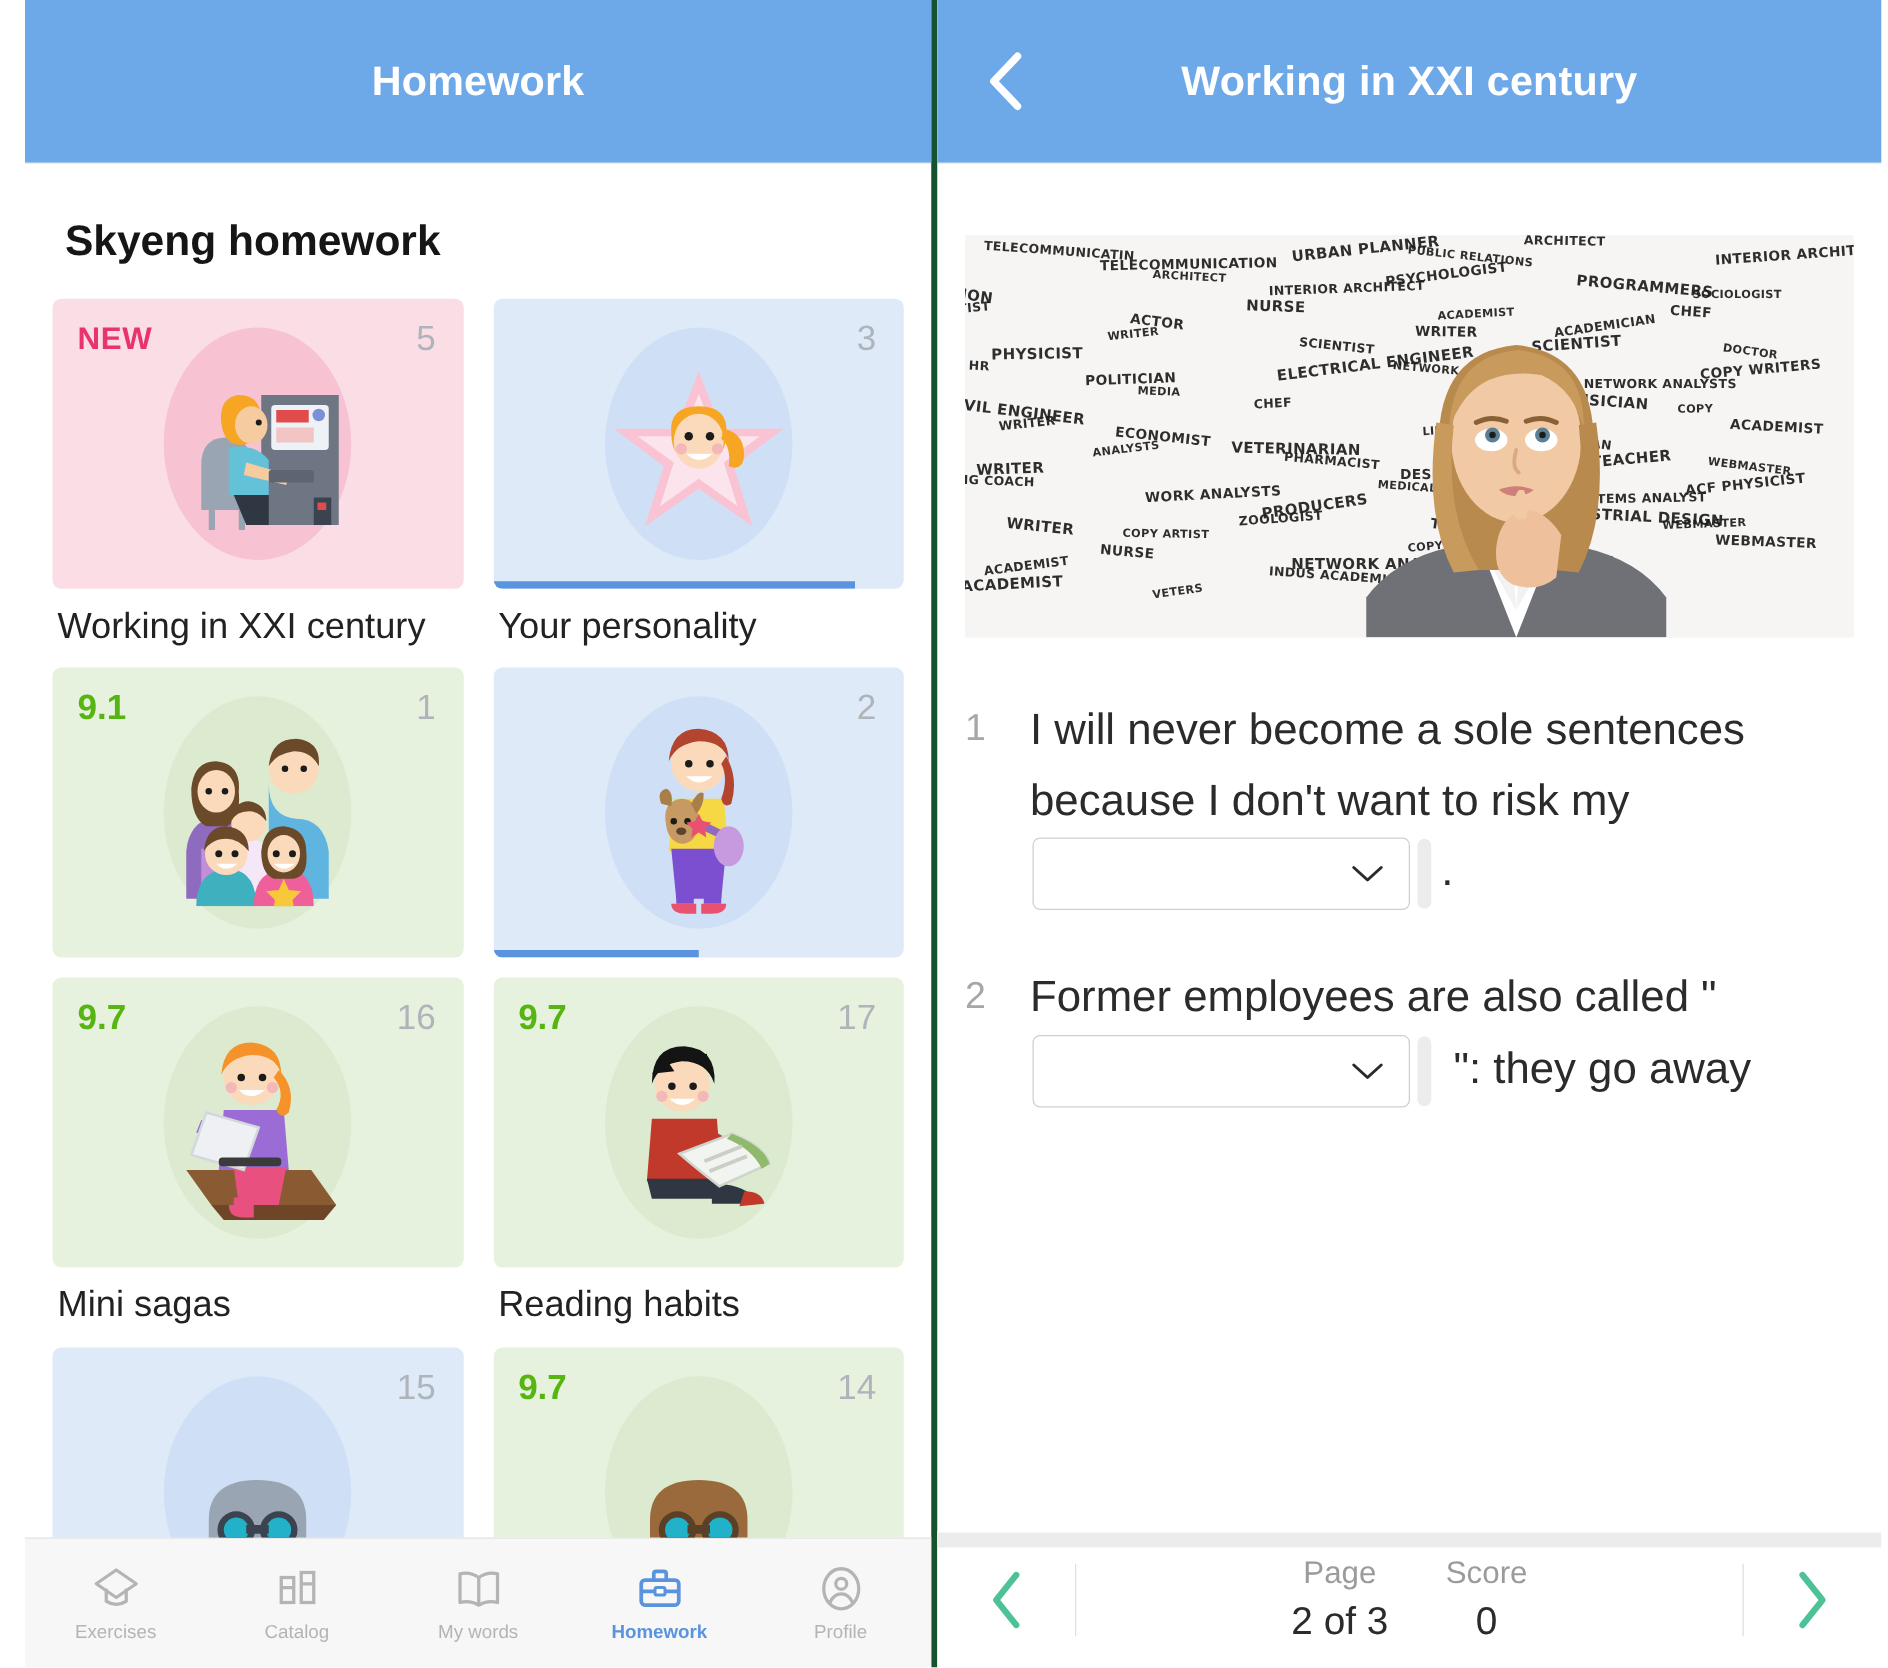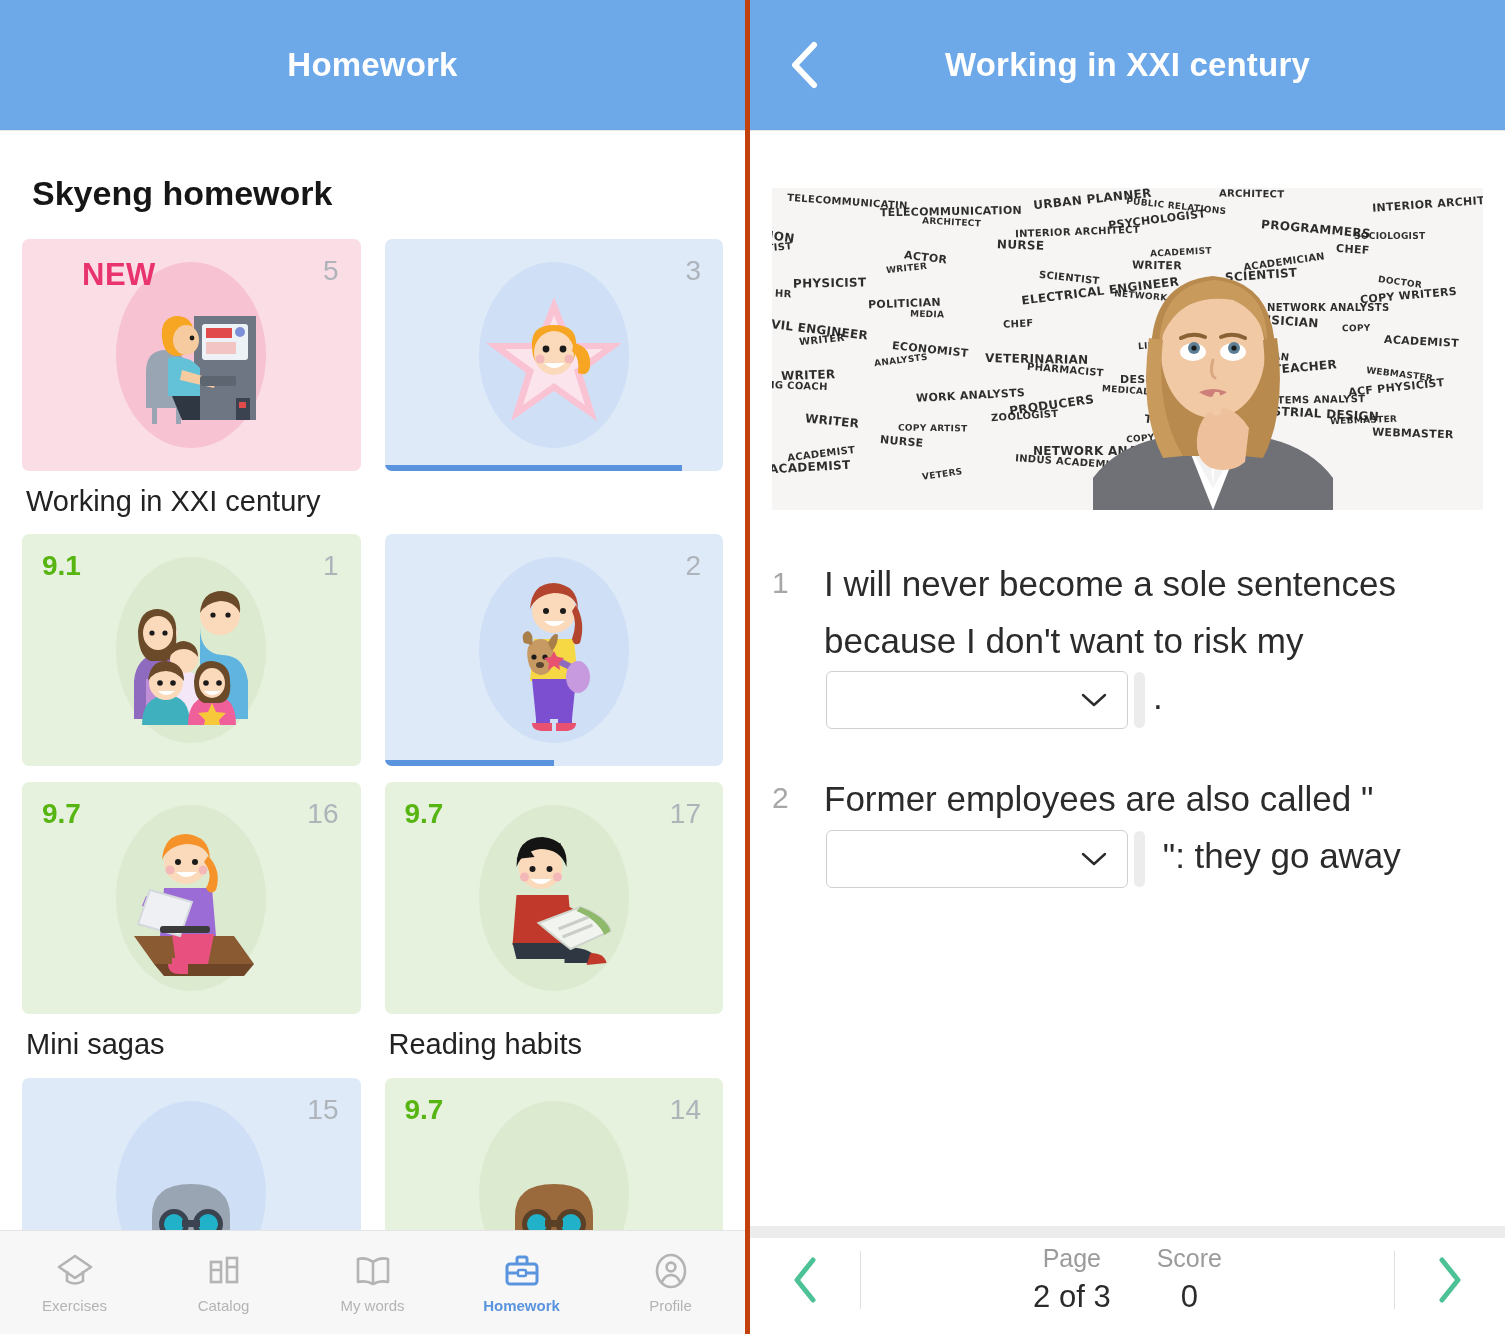--- a/index.html
+++ b/index.html
@@ -10,21 +10,22 @@
     overflow: hidden;
   }
   .screen { display: flex; width: 1510px; height: 1334px; background:#fff; }
 
   
   .panel-left {
     width: 750px; height: 1334px;
     position: relative;
     background: #fff;
     display: flex; flex-direction: column;
-    border-right: 5px solid #c2410c;
+    border-right: 5px solid #14532d;
+    padding-left: 20px;
   }
   .appbar {
     height: 130px; flex: 0 0 130px;
     background: #6da8e8;
     display: flex; align-items: center; justify-content: center;
     position: relative;
     box-shadow: 0 1px 0 rgba(0,0,0,0.10);
   }
   .appbar-title {
     color: #ffffff; font-size: 33px; font-weight: bold;
@@ -55,21 +56,21 @@
     overflow: hidden;
     display: flex; align-items: center; justify-content: center;
     cursor: pointer;
   }
   .card.pink  { background: #fbdde6; }
   .card.blue  { background: #dfeaf9; }
   .card.green { background: #e6f1de; }
 
   .card-badge-new {
     position: absolute; top: 18px; left: 20px;
-    color: #e8336f; font-size: 31px; font-weight: bold; letter-spacing: .5px; margin-left: 40px;
+    color: #e8336f; font-size: 25px; font-weight: bold; letter-spacing: .5px;
   }
   .card-badge-score {
     position: absolute; top: 16px; left: 20px;
     color: #56b510; font-size: 28px; font-weight: bold;
   }
   .card-index {
     position: absolute; top: 16px; right: 22px;
     color: #aeb4ba; font-size: 28px; font-weight: normal;
   }
   .card-progress-track {
@@ -246,20 +247,21 @@
                   <circle cx="85" cy="74" r="4.5" fill="#f5b8b8"></circle>
                   <path d="M60 78 Q70 88 81 78 Z" fill="#ffffff"></path>
                   <path d="M90 58 Q108 62 106 82 Q104 92 94 88 Q96 72 88 66 Z" fill="#f6a623"></path>
                 </svg>
               </div>
               <div class="card-index">3</div>
               <div class="card-progress-track">
                 <div class="card-progress-fill" style="width:88%"></div>
               </div>
             </div>
+            <div class="card-label">Your personality</div>
           </div>
           <div class="card-cell">
             <div class="card green">
               <div class="art">
                 <div class="art-oval oval-green"></div>
                 <svg class="fig" width="150" height="150" viewBox="0 0 150 150">
                   <path d="M84 52 Q84 78 106 80 Q128 80 132 106 L132 144 L84 144 Z" fill="#5fb4e0"></path>
                   <circle cx="104" cy="40" r="20" fill="#fbd9bb"></circle>
                   <path d="M84 38 Q86 16 106 16 Q126 18 124 38 Q118 26 104 26 Q90 28 84 38 Z" fill="#6b4a2a"></path>
                   <circle cx="97" cy="40" r="2.6" fill="#1b1b1b"></circle>

